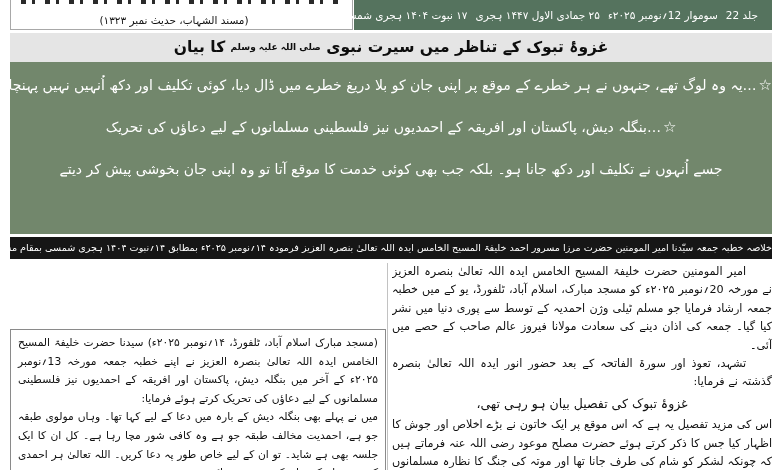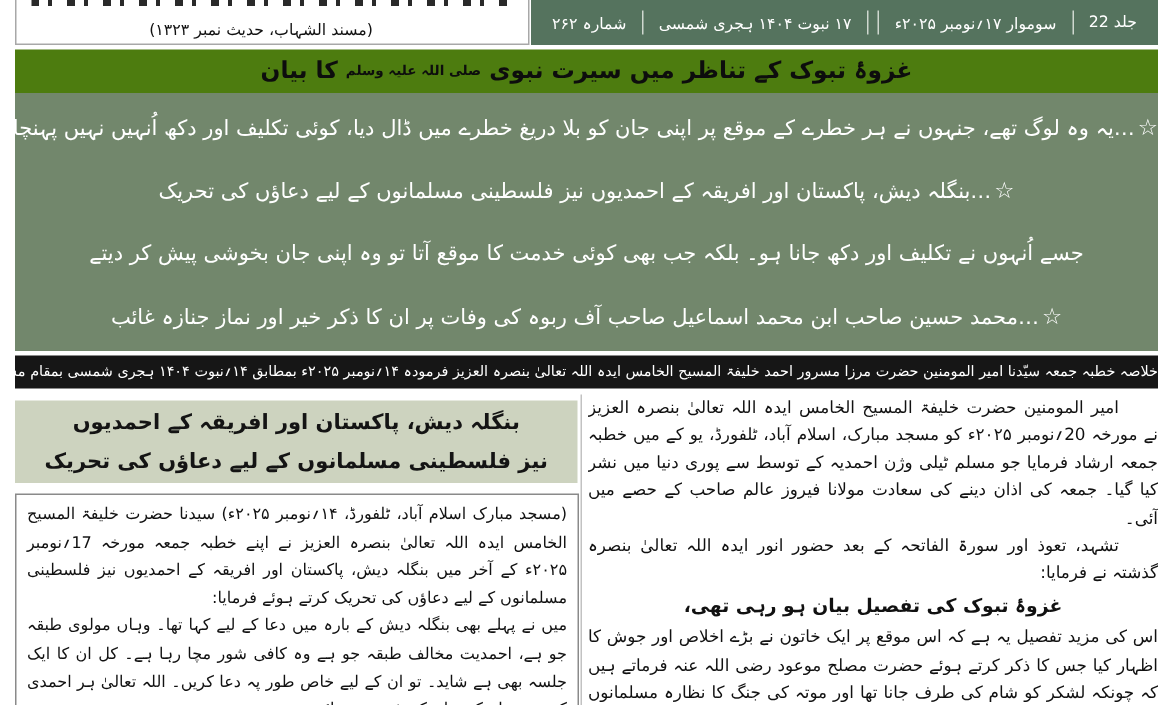--- a/index.html
+++ b/index.html
@@ -26,21 +26,21 @@
     position:absolute; top:0; height:30px; left:354px; right:8px;
     background:#55735e; color:#fff; display:flex; align-items:center;
     justify-content:space-between; padding:0 10px; font-size:10.5px;
     direction:rtl; white-space:nowrap;
   }
   .masthead .seg { padding:0 4px; }
   .masthead .sep { width:1px; height:16px; background:#cfd8cf; }
   
   #headline-band {
     position:absolute; left:10px; right:8px; top:33px; height:29px;
-    background:#4d7c0f; color:#0d0d0d; text-align:center;
+    background:#e5e5e5; color:#0d0d0d; text-align:center;
     font-weight:bold; font-size:15.5px; line-height:29px; white-space:nowrap; overflow:hidden;
   }
   #headline-band .salat { font-size:9px; font-weight:bold; vertical-align:2px; }
   
   #banner {
     position:absolute; left:10px; right:8px; top:62px; height:172px;
     background:#72876c; color:#ffffff; padding-top:2px;
   }
   .banner-line {
     height:42px; line-height:42px; text-align:center; font-size:14px;
@@ -70,74 +70,68 @@
   }
   #left-article p { margin:0; }
   #right-article {
     position:absolute; left:392px; right:8px; top:263px; bottom:0;
     font-size:11.2px; line-height:18.4px; text-align:justify; color:#111;
     overflow:hidden;
   }
   #right-article p { margin:0; }
   #right-article p.indent { text-indent:26px; }
   #right-subheading {
-    text-align:center; font-weight:bold; font-size:12.5px; margin:3px 0 3px 0;
+    text-align:center; font-weight:normal; font-size:12.5px; margin:3px 0 3px 0;
   }
 </style>
 </head>
 <body>
 
 <div id="page">
 
   <div id="hadith-box">
     <div id="hadith-clip"></div>
     <div id="hadith-ref">(مسند الشہاب، حدیث نمبر ۱۳۲۳)</div>
   </div>
 
   <div class="masthead">
     <span class="seg">جلد 22</span>
     <span class="sep"></span>
-    <span class="seg">سوموار ۱۷؍نومبر ۲۰۲۵ء</span>
+    <span class="seg">سوموار 12؍نومبر ۲۰۲۵ء</span>
     <span class="sep"></span>
+    <span class="seg">۲۵ جمادی الاول ۱۴۴۷ ہجری</span>
     <span class="sep"></span>
     <span class="seg">۱۷ نبوت ۱۴۰۴ ہجری شمسی</span>
     <span class="sep"></span>
     <span class="seg">شمارہ ۲۶۲</span>
   </div>
 
   <div id="headline-band">
     <span>غزوۂ تبوک کے تناظر میں سیرت نبوی </span><span class="salat">صلی اللہ علیہ وسلم</span><span> کا بیان</span>
   </div>
 
   <div id="banner">
     <div class="banner-line">
       <span class="star">☆</span><span>…یہ وہ لوگ تھے، جنہوں نے ہر خطرے کے موقع پر اپنی جان کو بلا دریغ خطرے میں ڈال دیا، کوئی تکلیف اور دکھ اُنہیں نہیں پہنچا،</span>
     </div>
     <div class="banner-line">
       <span class="star">☆</span><span>…بنگلہ دیش، پاکستان اور افریقہ کے احمدیوں نیز فلسطینی مسلمانوں کے لیے دعاؤں کی تحریک</span>
     </div>
     <div class="banner-line">
       <span>جسے اُنہوں نے تکلیف اور دکھ جانا ہو۔ بلکہ جب بھی کوئی خدمت کا موقع آتا تو وہ اپنی جان بخوشی پیش کر دیتے</span>
     </div>
-    <div class="banner-line">
-      <span class="star">☆</span><span>…محمد حسین صاحب ابن محمد اسماعیل صاحب آف ربوہ کی وفات پر ان کا ذکر خیر اور نماز جنازہ غائب</span>
-    </div>
   </div>
 
   <div id="summary-bar">خلاصہ خطبہ جمعہ سیّدنا امیر المومنین حضرت مرزا مسرور احمد خلیفۃ المسیح الخامس ایدہ اللہ تعالیٰ بنصرہ العزیز فرمودہ ۱۴؍نومبر ۲۰۲۵ء بمطابق ۱۴؍نبوت ۱۴۰۴ ہجری شمسی بمقام مسجد مبارک، اسلام آباد، ٹلفورڈ (سرے)، یو کے</div>
 
   <div id="col-divider"></div>
 
-  <div id="left-sage-box">
-    <div>بنگلہ دیش، پاکستان اور افریقہ کے احمدیوں</div>
-    <div>نیز فلسطینی مسلمانوں کے لیے دعاؤں کی تحریک</div>
-  </div>
 
   <div id="left-article">
-    <p>(مسجد مبارک اسلام آباد، ٹلفورڈ، ۱۴؍نومبر ۲۰۲۵ء) سیدنا حضرت خلیفۃ المسیح الخامس ایدہ اللہ تعالیٰ بنصرہ العزیز نے اپنے خطبہ جمعہ مورخہ 17؍نومبر ۲۰۲۵ء کے آخر میں بنگلہ دیش، پاکستان اور افریقہ کے احمدیوں نیز فلسطینی مسلمانوں کے لیے دعاؤں کی تحریک کرتے ہوئے فرمایا:</p>
+    <p>(مسجد مبارک اسلام آباد، ٹلفورڈ، ۱۴؍نومبر ۲۰۲۵ء) سیدنا حضرت خلیفۃ المسیح الخامس ایدہ اللہ تعالیٰ بنصرہ العزیز نے اپنے خطبہ جمعہ مورخہ 13؍نومبر ۲۰۲۵ء کے آخر میں بنگلہ دیش، پاکستان اور افریقہ کے احمدیوں نیز فلسطینی مسلمانوں کے لیے دعاؤں کی تحریک کرتے ہوئے فرمایا:</p>
     <p>میں نے پہلے بھی بنگلہ دیش کے بارہ میں دعا کے لیے کہا تھا۔ وہاں مولوی طبقہ جو ہے، احمدیت مخالف طبقہ جو ہے وہ کافی شور مچا رہا ہے۔ کل ان کا ایک جلسہ بھی ہے شاید۔ تو ان کے لیے خاص طور پہ دعا کریں۔ اللہ تعالیٰ ہر احمدی کو محفوظ رکھے، ان کے شر سے بچائے۔</p>
 
   </div>
 
   <div id="right-article">
     <p class="indent">امیر المومنین حضرت خلیفۃ المسیح الخامس ایدہ اللہ تعالیٰ بنصرہ العزیز نے مورخہ 20؍نومبر ۲۰۲۵ء کو مسجد مبارک، اسلام آباد، ٹلفورڈ، یو کے میں خطبہ جمعہ ارشاد فرمایا جو مسلم ٹیلی وژن احمدیہ کے توسط سے پوری دنیا میں نشر کیا گیا۔ جمعہ کی اذان دینے کی سعادت مولانا فیروز عالم صاحب کے حصے میں آئی۔</p>
     <p class="indent">تشہد، تعوذ اور سورۃ الفاتحہ کے بعد حضور انور ایدہ اللہ تعالیٰ بنصرہ گذشتہ نے فرمایا:</p>
     <div id="right-subheading">غزوۂ تبوک کی تفصیل بیان ہو رہی تھی،</div>
     <p>اس کی مزید تفصیل یہ ہے کہ اس موقع پر ایک خاتون نے بڑے اخلاص اور جوش کا اظہار کیا جس کا ذکر کرتے ہوئے حضرت مصلح موعود رضی اللہ عنہ فرماتے ہیں کہ چونکہ لشکر کو شام کی طرف جانا تھا اور موتہ کی جنگ کا نظارہ مسلمانوں کی آنکھوں کے سامنے تھا</p>
   </div>

